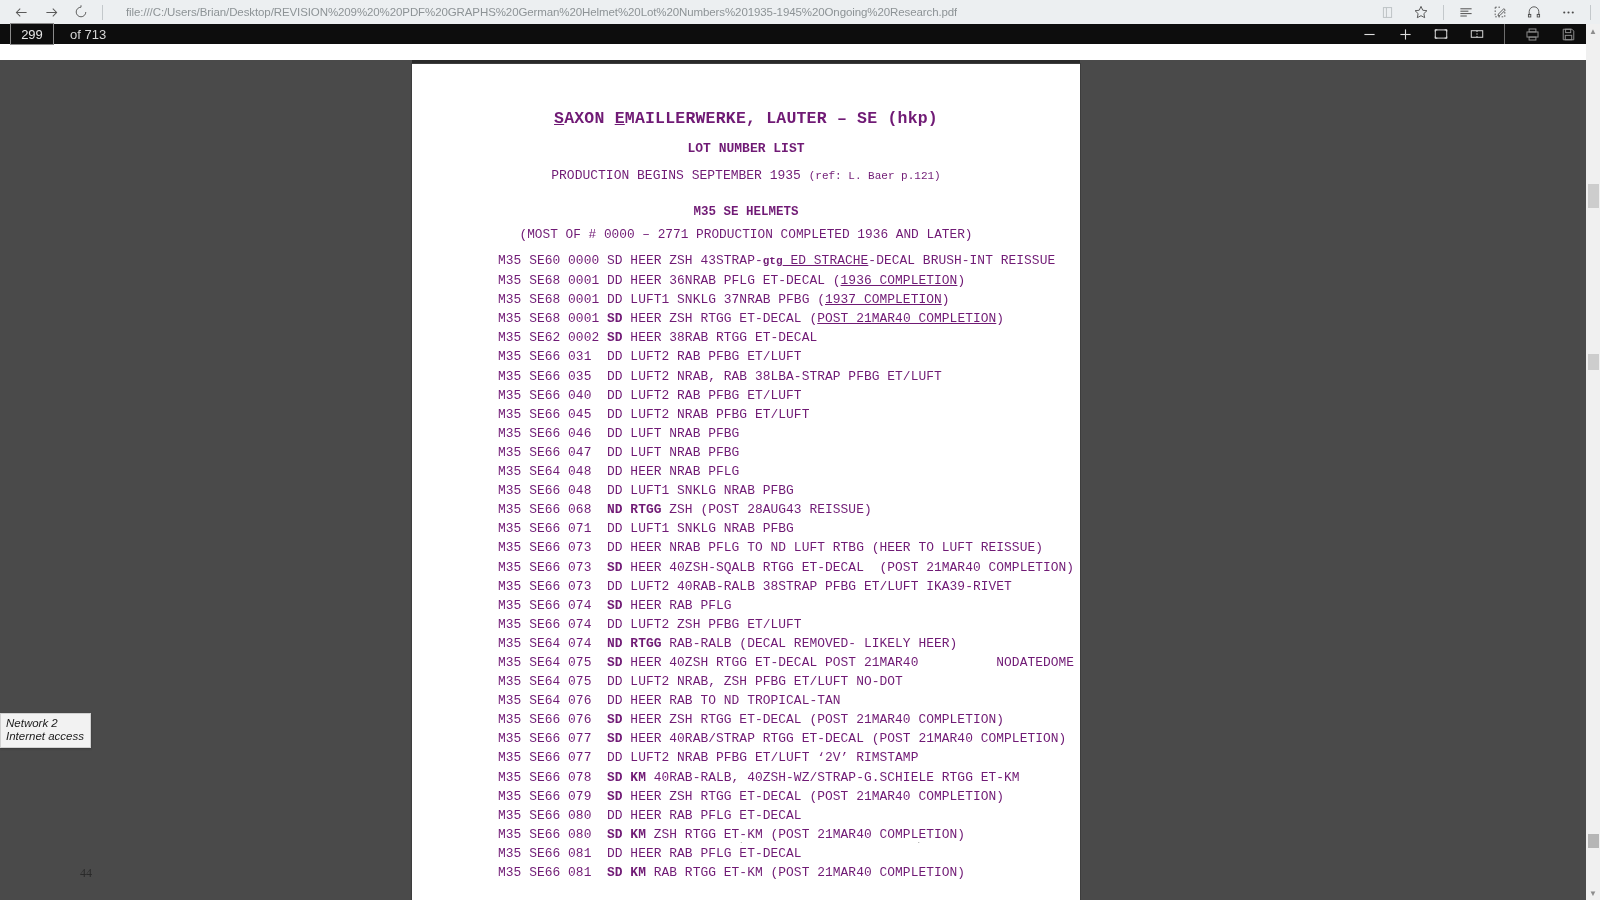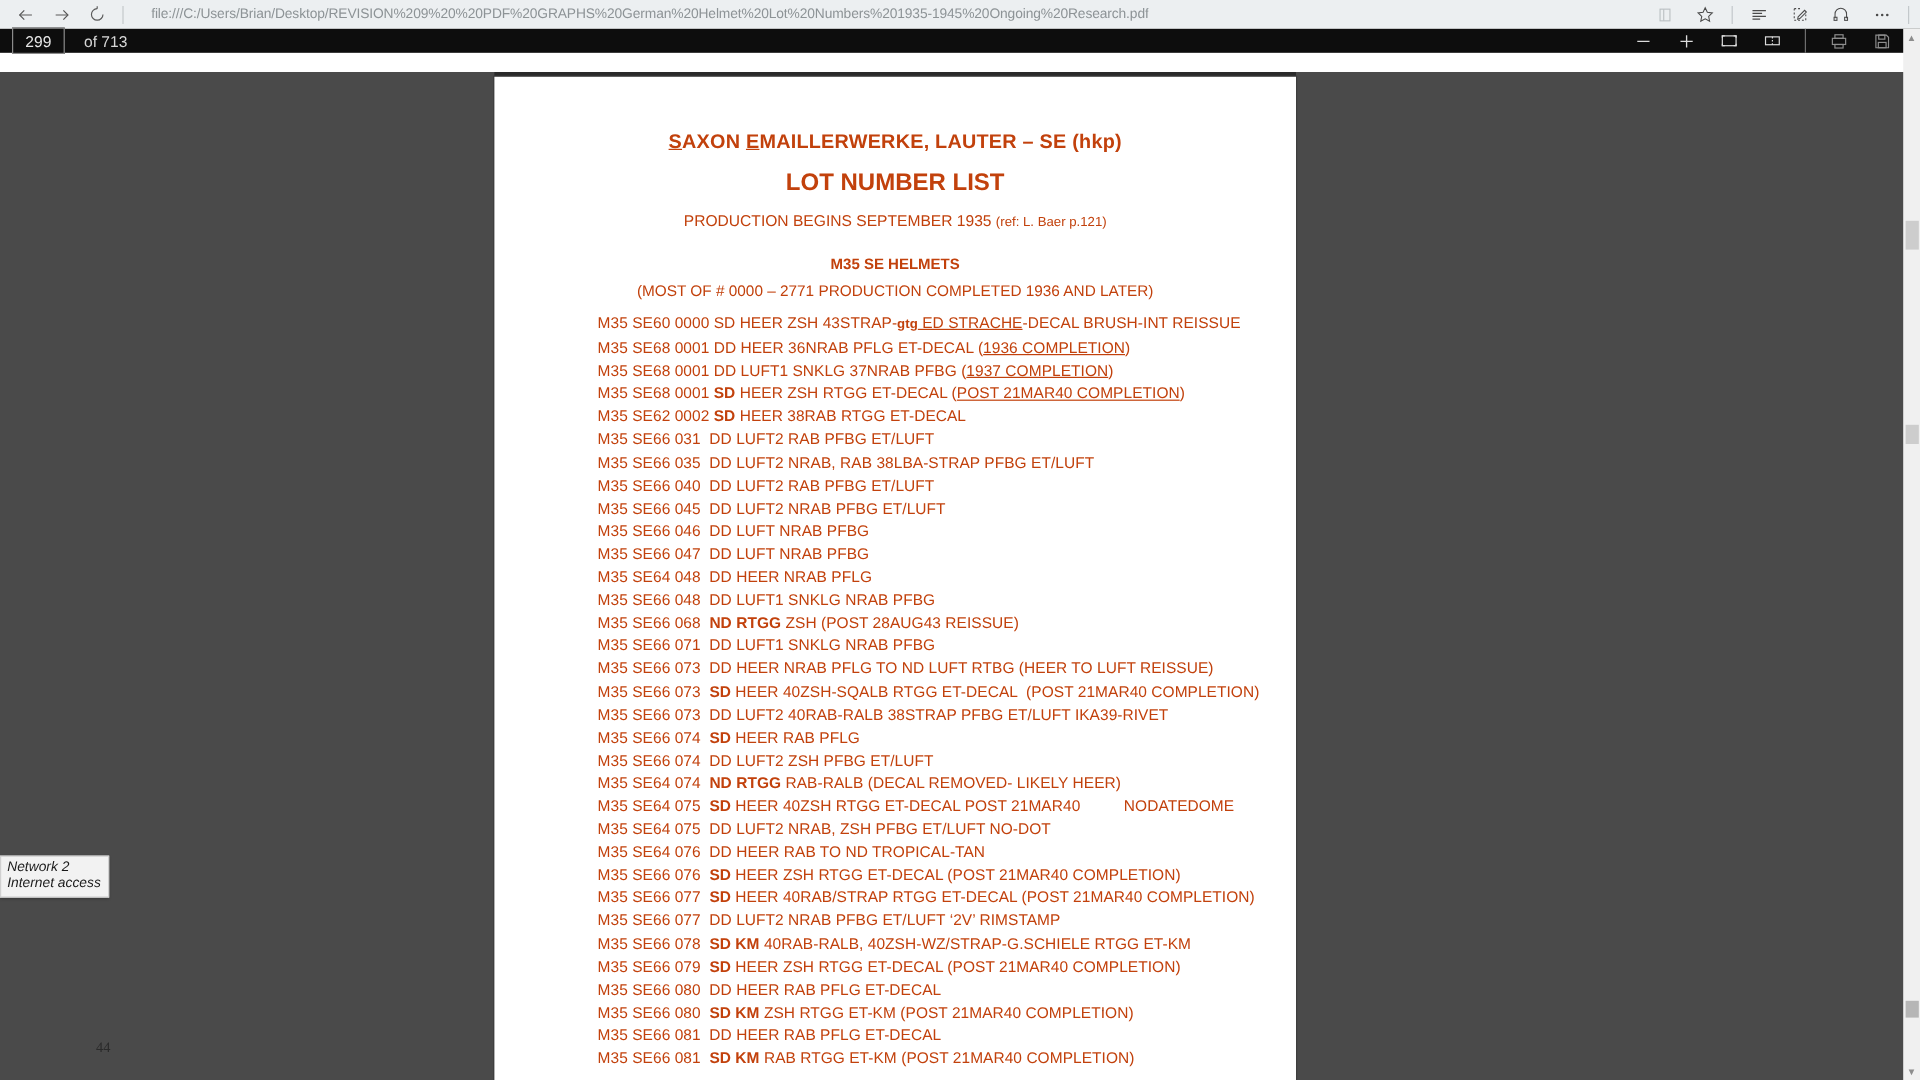--- a/index.html
+++ b/index.html
@@ -79,31 +79,31 @@
   }
   .pdf-page {
     position: absolute; left: 412px; top: 4px;
     width: 668px; height: 836px;
     background: #ffffff;
     box-shadow: 0 0 0 1px #3d3d3d;
     overflow: hidden;
   }
   .doc {
     position: relative;
-    font-family: Liberation Sans, sans-serif;
-    color: #c2410c;
+    font-family: Liberation Mono, monospace;
+    color: #701a75;
     padding: 0;
   }
   .doc-title {
     text-align: center; font-weight: bold; font-size: 16.5px;
     margin-top: 45px; letter-spacing: 0.2px;
   }
   .doc-title u { text-decoration: underline; }
   .doc-sub1 {
-    text-align: center; font-weight: bold; font-size: 20px; margin-top: 13px;
+    text-align: center; font-weight: bold; font-size: 13px; margin-top: 13px;
   }
   .doc-sub2 {
     text-align: center; font-size: 13px; margin-top: 12px;
   }
   .doc-sub2 .small { font-size: 11px; }
   .doc-sub3 {
     text-align: center; font-weight: bold; font-size: 12.5px; margin-top: 22px;
   }
   .doc-sub4 {
     text-align: center; font-size: 12.8px; margin-top: 8px;

